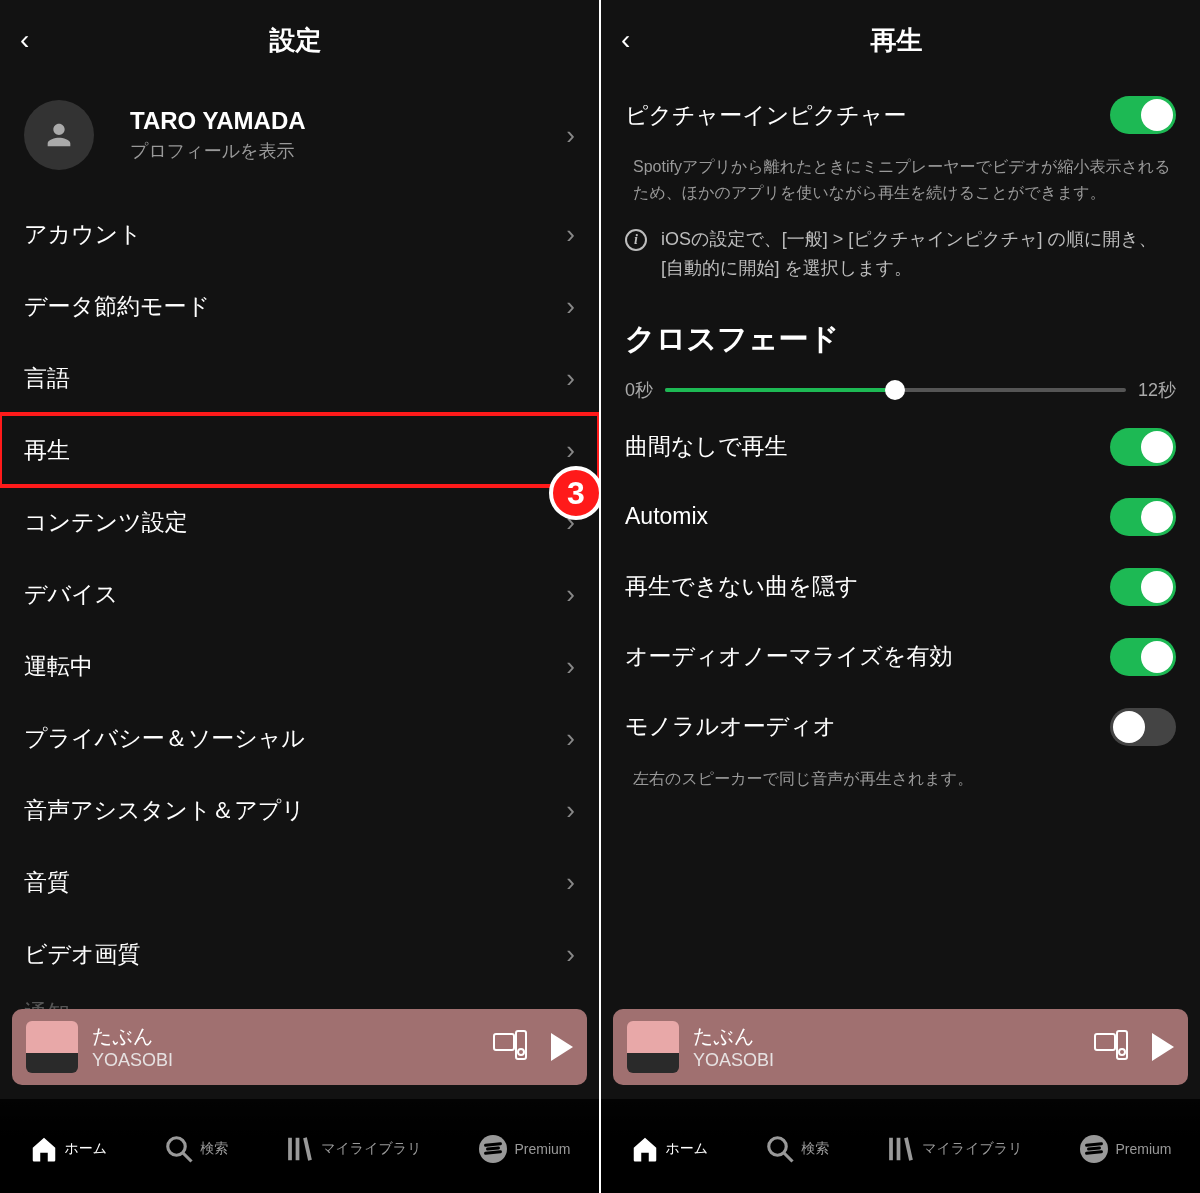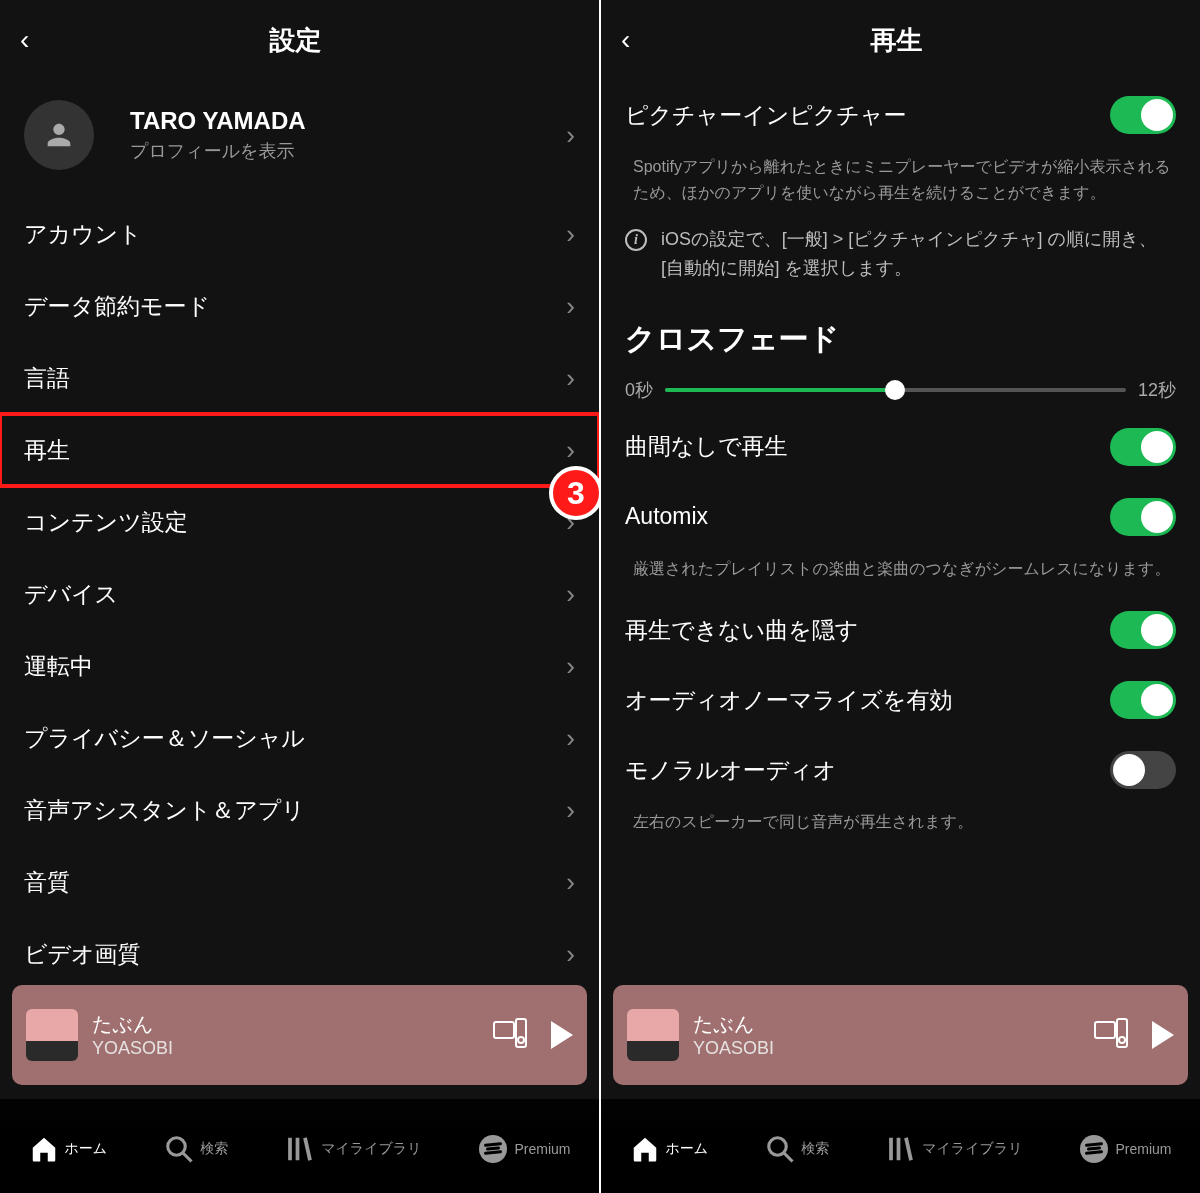--- a/index.html
+++ b/index.html
@@ -191,21 +191,21 @@
     background: #fff;
     border-radius: 50%;
     transform: translate(-50%, -50%);
   }
 
   
   .nowplaying {
     position: absolute;
     left: 12px; right: 12px;
     bottom: 108px;
-    height: 100px;
+    height: 76px;
     background: #a07070;
     border-radius: 10px;
     display: flex;
     align-items: center;
     padding: 0 14px;
     color: #fff;
   }
   .album {
     width: 52px; height: 52px;
     border-radius: 6px;
@@ -425,21 +425,20 @@
           <div class="switch on">
             <div class="knob"></div>
           </div>
         </div>
         <div class="toggle-row">
           <div class="label">Automix</div>
           <div class="switch on">
             <div class="knob"></div>
           </div>
         </div>
-        <div class="desc">厳選されたプレイリストの楽曲と楽曲のつなぎがシームレスになります。</div>
         <div class="toggle-row">
           <div class="label">再生できない曲を隠す</div>
           <div class="switch on">
             <div class="knob"></div>
           </div>
         </div>
         <div class="toggle-row">
           <div class="label">オーディオノーマライズを有効</div>
           <div class="switch on">
             <div class="knob"></div>

